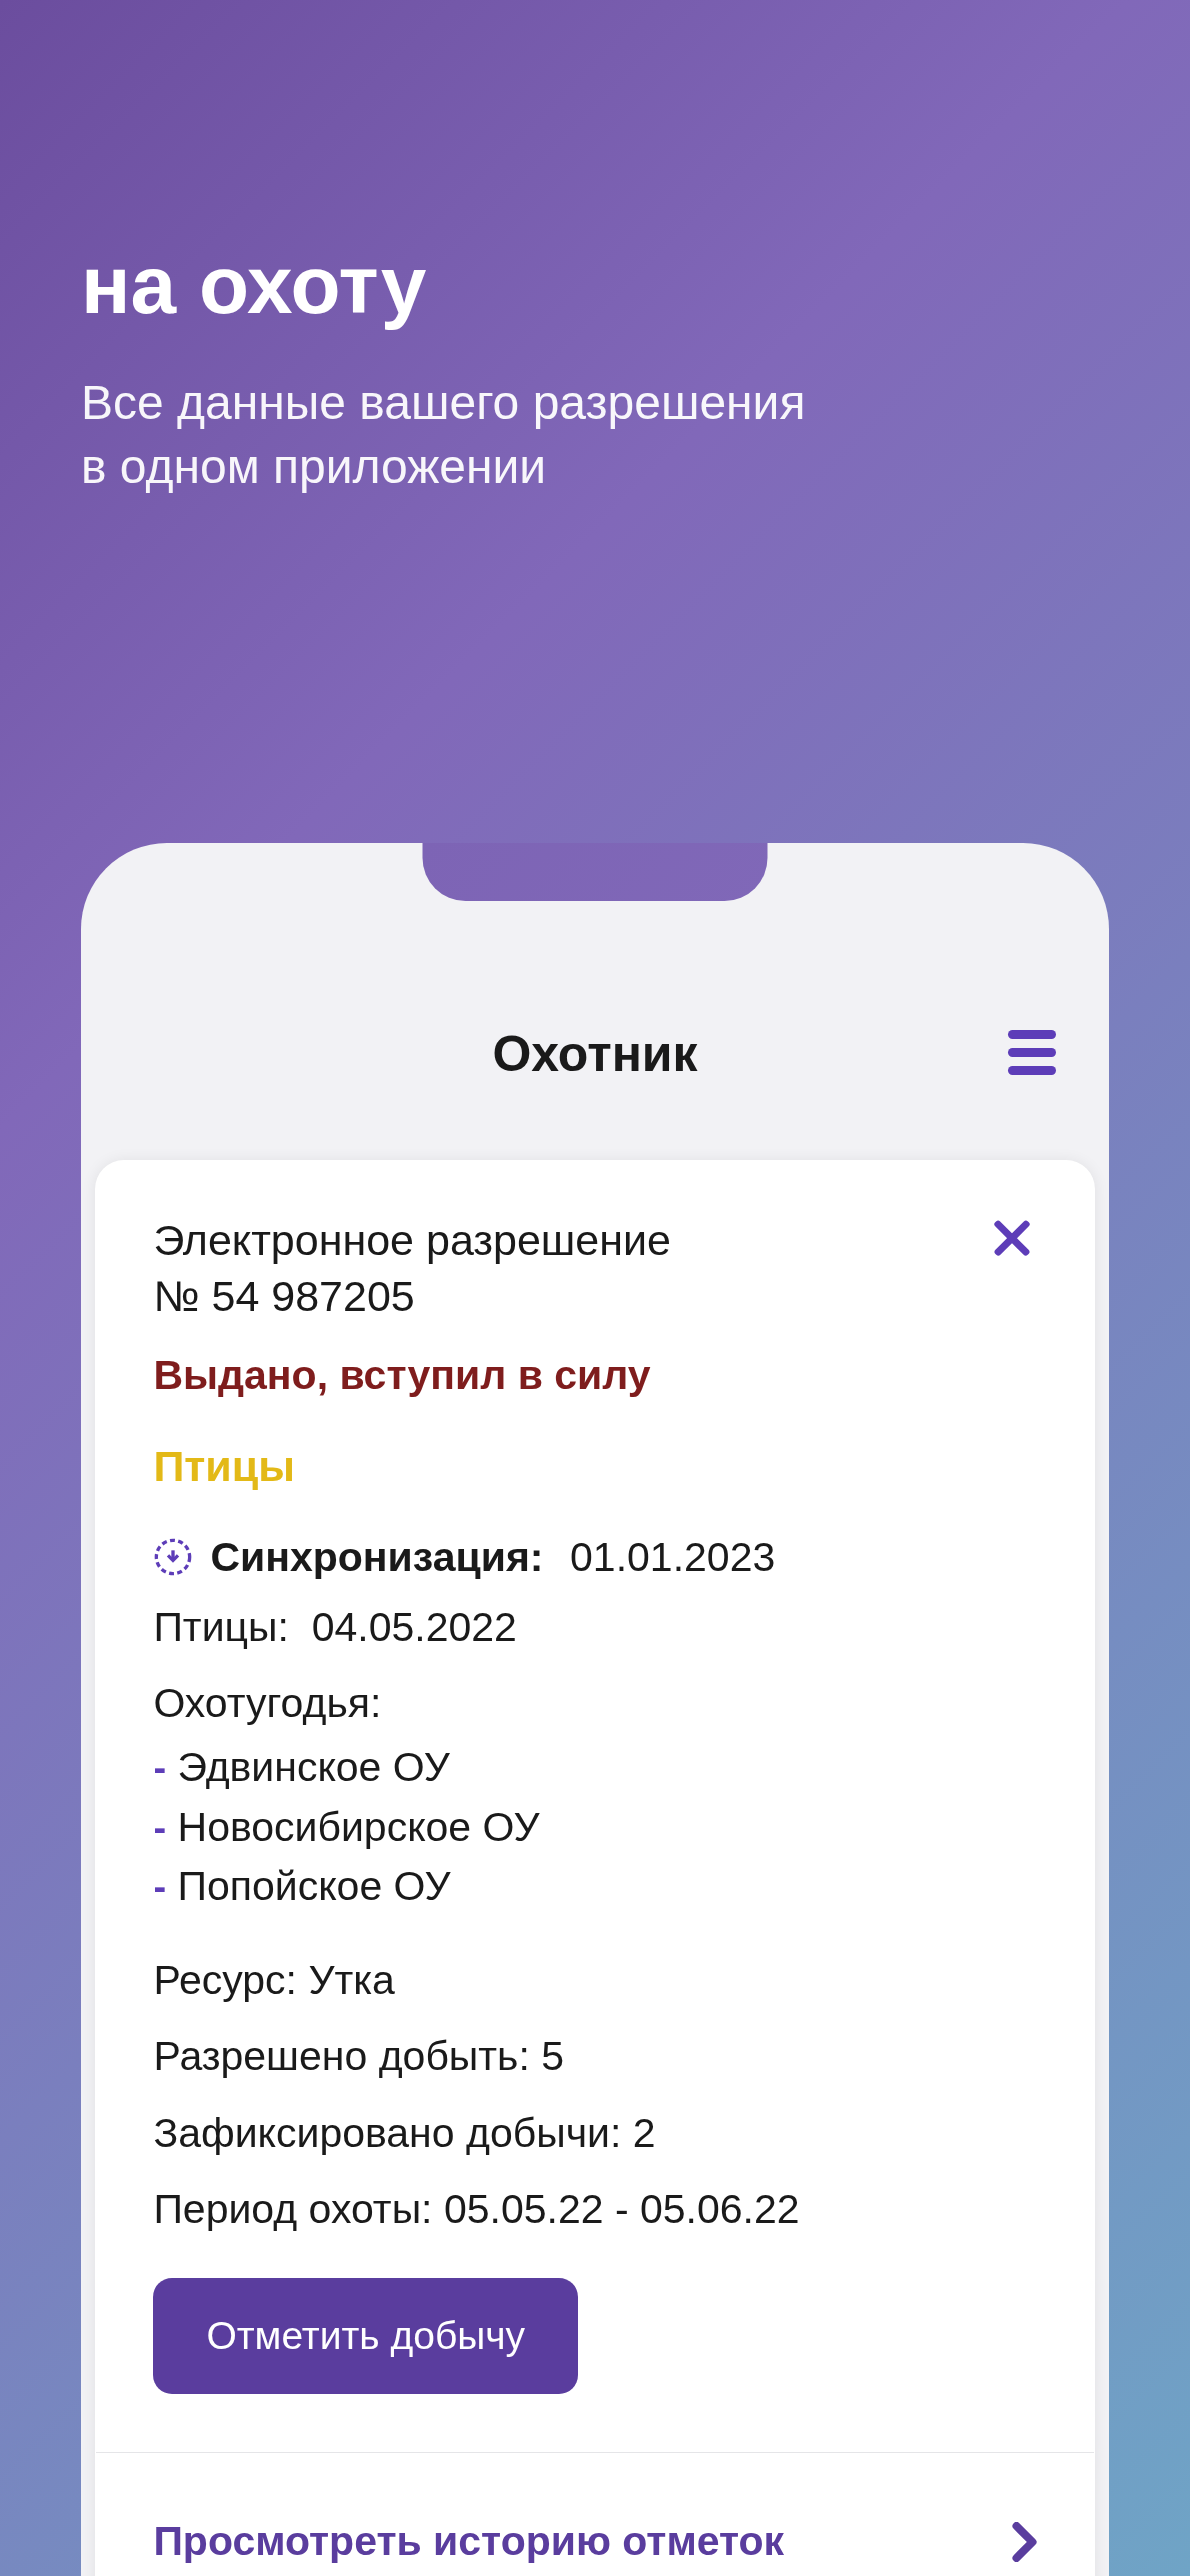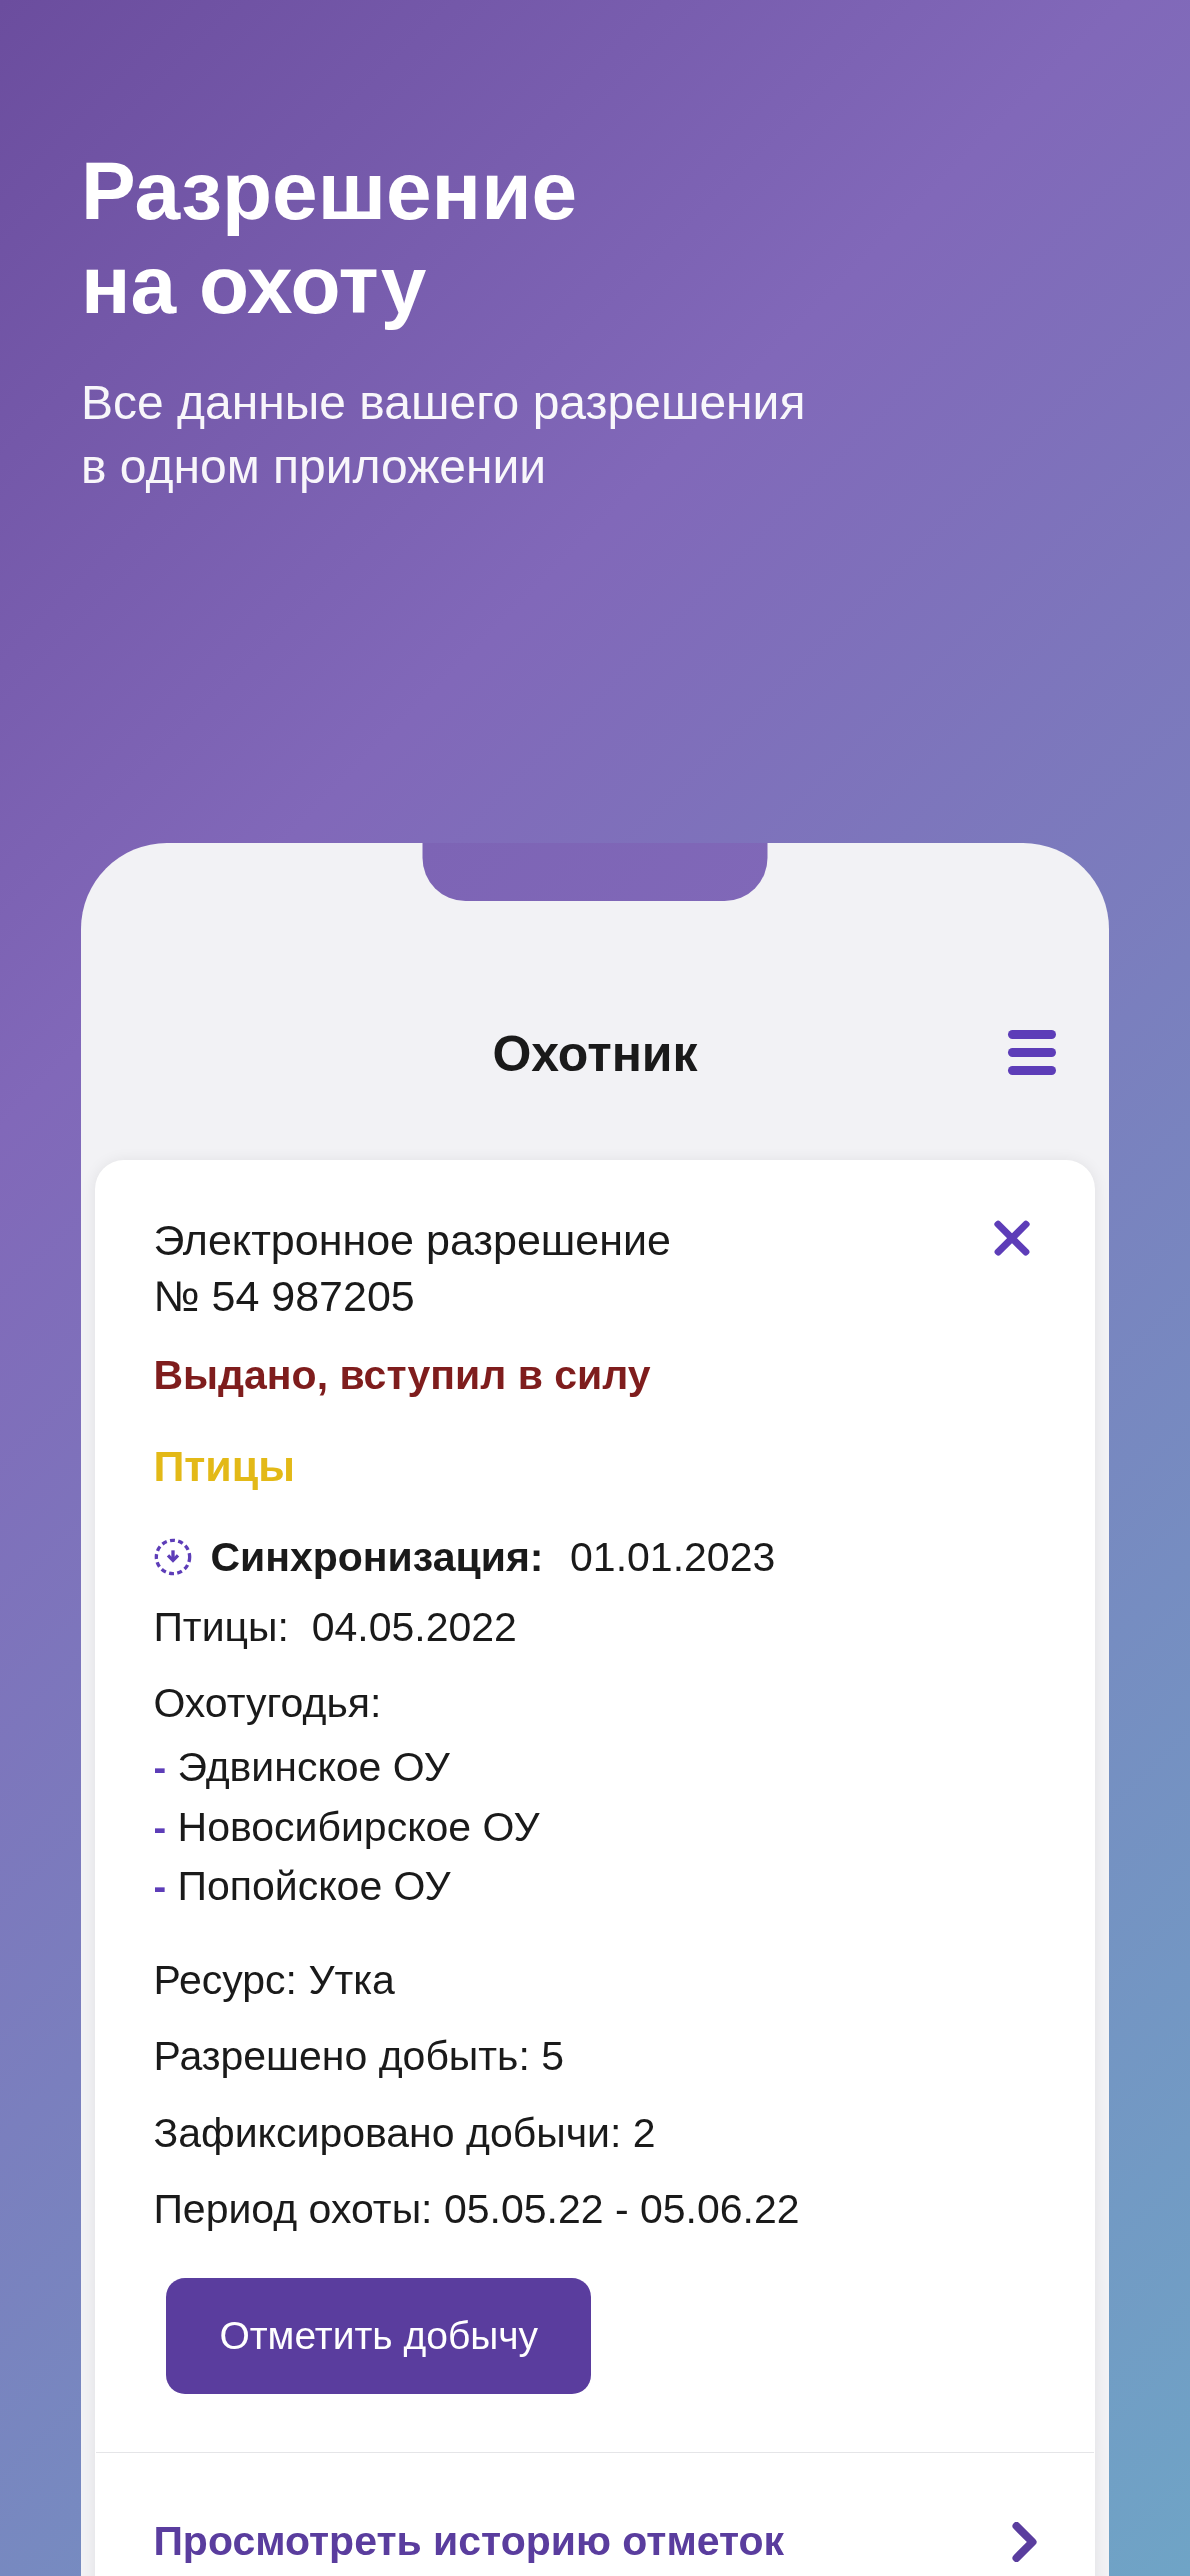--- a/index.html
+++ b/index.html
@@ -216,21 +216,20 @@
     .mark-button {
       margin-top: 38px;
       background: #5a3d9e;
       color: #ffffff;
       border: none;
       padding: 36px 53px;
       font-size: 39px;
       font-weight: 500;
       border-radius: 19px;
       cursor: pointer;
-      margin-left: 13px;
     }
     
     .divider {
       height: 1.9px;
       background: #e5e5e8;
       margin-top: 58px;
       margin-left: -57px;
       margin-right: -57px;
     }
     
@@ -251,21 +250,21 @@
     .chevron-icon {
       width: 25px;
       height: 40px;
     }
   </style>
 </head>
 <body>
 
 <div class="promo-section">
   <h1 class="promo-title">
-    <span>Разрешение</span><br>
+    <br>
     <span>на охоту</span>
   </h1>
   <p class="promo-subtitle">
     <span>Все данные вашего разрешения</span><br>
     <span>в одном приложении</span>
   </p>
 </div>
 
 <div class="phone-frame">
   <div class="phone-notch"></div>

